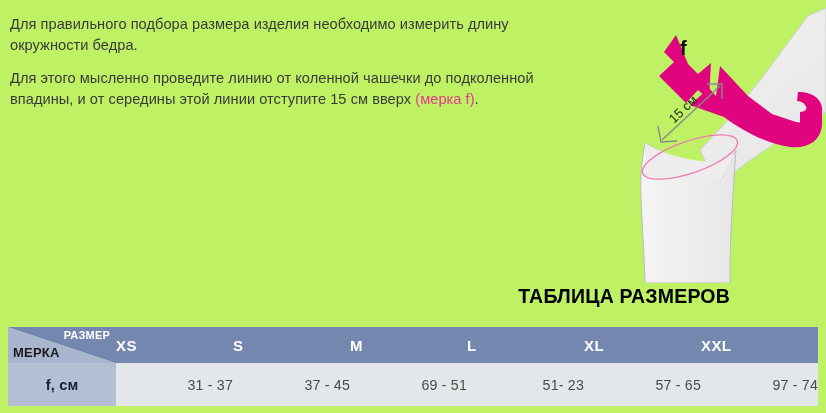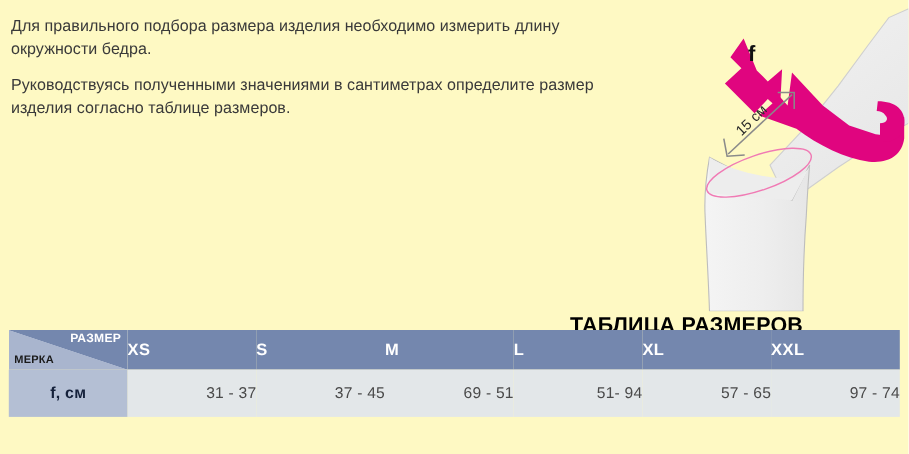--- a/index.html
+++ b/index.html
@@ -8,21 +8,21 @@
     width: 826px;
     height: 413px;
     background: #ffffff;
     font-family: "Liberation Sans", sans-serif;
   }
 
   #page {
     position: relative;
     width: 826px;
     height: 413px;
-    background: #fef9c3;
+    background: #bef264;
     overflow: hidden;
   }
 
   
   #instructions {
     position: absolute;
     left: 10px;
     top: 14px;
     width: 540px;
   }
@@ -67,21 +67,21 @@
     text-align: right;
     font-size: 19.5px;
     font-weight: 700;
     color: #000000;
     letter-spacing: 0.2px;
   }
 
   #size-table {
     position: absolute;
     left: 8px;
-    top: 300px;
+    top: 327px;
     width: 810px;
     border-collapse: collapse;
     table-layout: fixed;
   }
 
   #size-table td, #size-table th {
     padding: 0;
     border: none;
   }
 
@@ -108,21 +108,21 @@
     font-size: 11px;
     font-weight: 700;
     color: #ffffff;
     letter-spacing: 0.2px;
     z-index: 2;
   }
   .corner-cell .lbl-measure {
     position: absolute;
     left: 5px;
     bottom: 3px;
-    font-size: 10px;
+    font-size: 13px;
     font-weight: 700;
     color: #1a1a1a;
     letter-spacing: 0.2px;
     z-index: 2;
   }
 
   .hdr-cell {
     background: #7487ae;
     color: #ffffff;
     font-size: 15px;
@@ -161,22 +161,22 @@
 </style>
 </head>
 <body>
 
 <div id="page">
 
   <div id="instructions">
 
     <p class="para">Для правильного подбора размера изделия необходимо измерить длину окружности бедра.</p>
 
-
-    <p class="para">Руководствуясь полученными значениями в сантиметрах определите размер изделия согласно таблице размеров.</p>
+    <p class="para"><span>Для этого мысленно проведите линию от коленной чашечки до подколенной впадины, и от середины этой линии отступите 15 см вверх </span><span class="pink-note">(мерка f)</span><span class="dot">.</span></p>
+
 
 
   </div>
 
   <div id="leg-figure">
     <svg width="214" height="283" viewBox="0 0 214 283" xmlns="http://www.w3.org/2000/svg">
 
       <defs>
         <linearGradient id="legGrad" x1="0" y1="0" x2="1" y2="0">
           <stop offset="0%" stop-color="#f4f4f4"></stop>
@@ -260,20 +260,20 @@
         <th class="hdr-cell">XL</th>
         <th class="hdr-cell">XXL</th>
       </tr>
     </thead>
     <tbody>
       <tr class="data-row">
         <td class="rowlabel-cell">f, см</td>
         <td class="data-cell">31 - 37</td>
         <td class="data-cell">37 - 45</td>
         <td class="data-cell">69 - 51</td>
-        <td class="data-cell">51- 94</td>
+        <td class="data-cell">51- 23</td>
         <td class="data-cell">57 - 65</td>
         <td class="data-cell">97 - 74</td>
       </tr>
     </tbody>
   </table>
 
 </div>
 
 </body></html>

